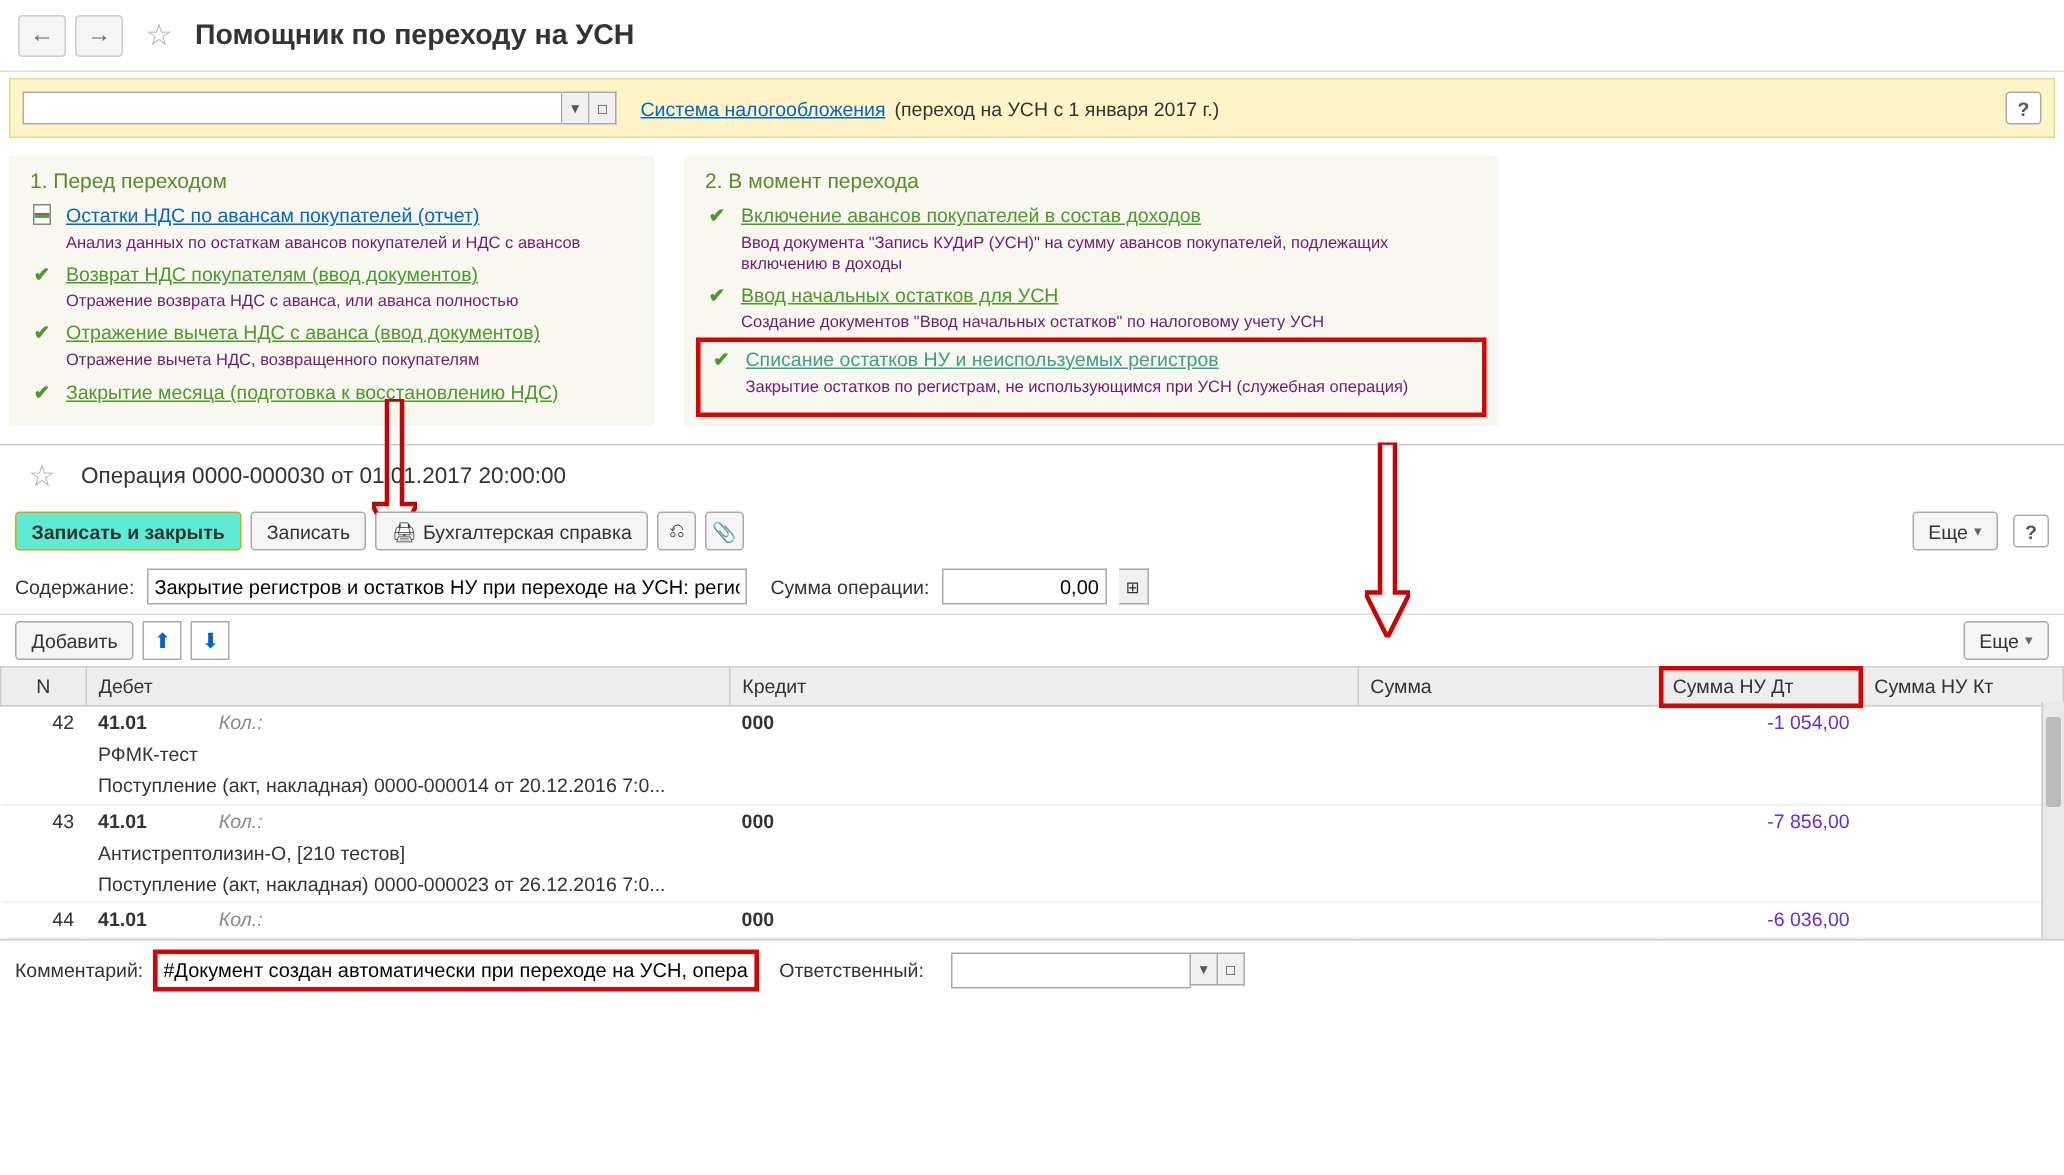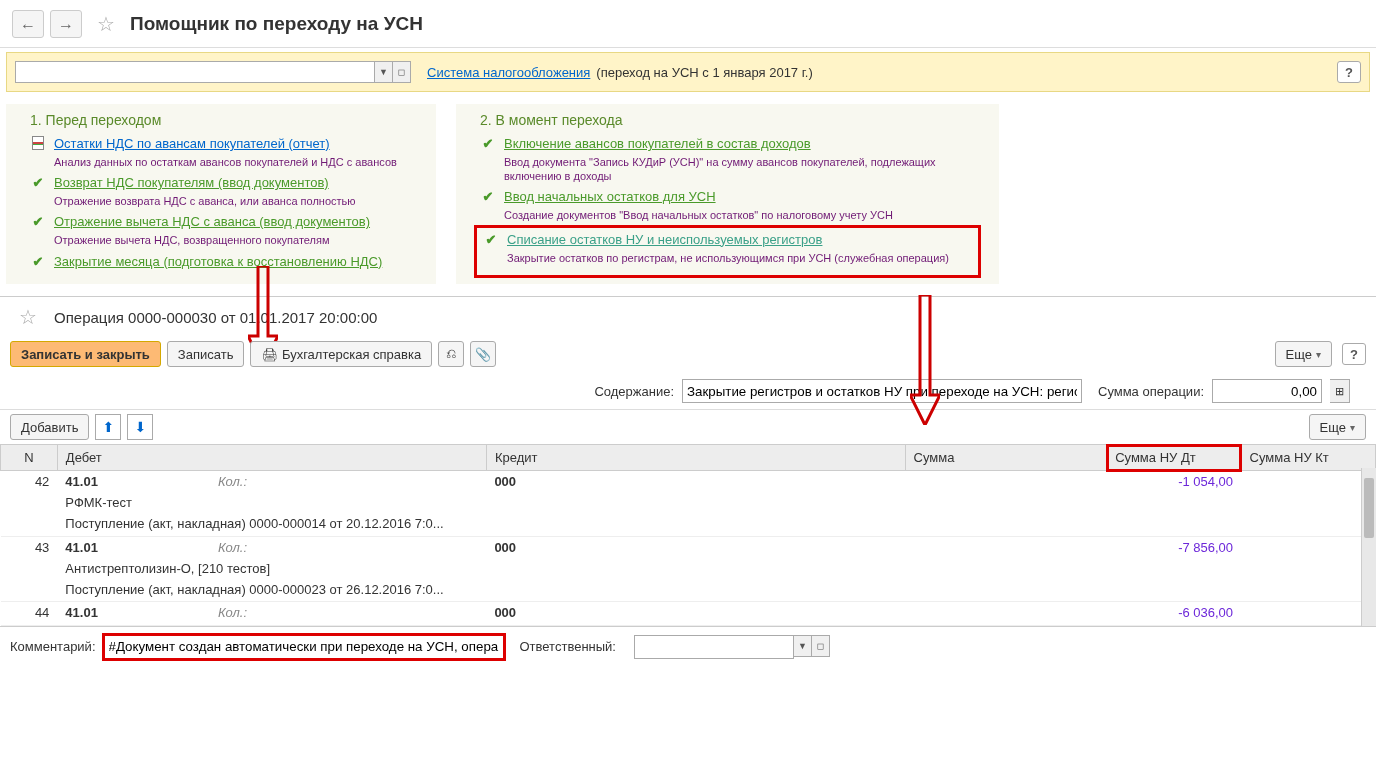--- a/index.html
+++ b/index.html
@@ -15,21 +15,21 @@
 .info-bar { background: #fff4c8; border: 1px solid #e8d884; margin: 4px 6px; padding: 8px; display: flex; align-items: center; gap: 6px; }
 .combo-box { display: flex; }
 .combo-input { width: 360px; height: 22px; border: 1px solid #aaa; background: #fff; }
 .combo-btn { width: 18px; height: 22px; border: 1px solid #aaa; border-left: 0; background: #f0f0f0; display: flex; align-items: center; justify-content: center; font-size: 9px; color: #555; }
 .link-underline { color: #0066cc; text-decoration: underline; cursor: pointer; margin-left: 10px; }
 .info-text { color: #333; }
 .help-btn { width: 24px; height: 22px; border: 1px solid #aaa; background: #fff; border-radius: 3px; margin-left: auto; display: flex; align-items: center; justify-content: center; font-weight: bold; color: #555; cursor: pointer; }
 
 
 .steps { display: flex; gap: 20px; padding: 8px 6px 12px; }
-.step-col { background: #f8f8f0; padding: 8px 24px; }
+.step-col { background: #f8f8f0; padding: 8px 14px; }
 .step-col.left { width: 430px; }
 .step-col.right { width: 543px; position: relative; }
 .step-title { color: #5a8a2a; font-size: 14px; margin-bottom: 8px; }
 .step-item { display: flex; gap: 8px; margin-bottom: 6px; align-items: flex-start; }
 .step-icon { width: 16px; flex-shrink: 0; text-align: center; }
 .check-green { color: #4a9a2a; font-weight: bold; }
 .report-icon { display: inline-block; width: 12px; height: 14px; border: 1px solid #888; background: linear-gradient(to bottom, #fff 40%, #c44 40%, #c44 55%, #4a4 55%, #4a4 70%, #fff 70%); }
 .step-body { flex: 1; }
 .step-link { color: #0066cc; text-decoration: underline; cursor: pointer; line-height: 1.3; }
 .step-link.green { color: #4a9a2a; }
@@ -41,30 +41,30 @@
 .arrow-down { position: absolute; width: 30px; height: 100px; pointer-events: none; }
 .arrow-down svg { width: 100%; height: 100%; }
 
 
 .op-header { display: flex; align-items: center; padding: 8px 10px 6px; gap: 8px; border-top: 1px solid #ccc; }
 .op-title { font-size: 15px; font-weight: normal; color: #333; }
 
 
 .toolbar { display: flex; align-items: center; padding: 6px 10px; gap: 6px; }
 .btn { height: 26px; padding: 0 10px; border: 1px solid #aaa; background: #f5f5f5; border-radius: 3px; display: flex; align-items: center; gap: 4px; cursor: pointer; font-size: 13px; }
-.btn.yellow { background: #fdba74; border-color: #d4a800; font-weight: bold; }
+.btn.yellow { background: #5eead4; border-color: #d4a800; font-weight: bold; }
 .btn-icon { width: 26px; padding: 0; justify-content: center; }
 .printer-icon::before { content: "🖨"; font-size: 13px; }
 .clip-icon::before { content: "📎"; font-size: 13px; }
 .tree-icon::before { content: "⎌"; font-size: 13px; }
 .toolbar-spacer { flex: 1; }
 .btn.more::after { content: " ▾"; font-size: 10px; color: #666; }
 
 
-.form-row { display: flex; align-items: center; padding: 6px 26px; gap: 8px; justify-content: flex-end; }
+.form-row { display: flex; align-items: center; padding: 6px 10px; gap: 8px; }
 .form-label { color: #333; }
 .form-input { height: 24px; border: 1px solid #aaa; padding: 0 4px; }
 .form-input.content { width: 400px; }
 .num-input { width: 110px; height: 24px; border: 1px solid #aaa; text-align: right; padding: 0 4px; }
 .calc-btn { width: 20px; height: 24px; border: 1px solid #aaa; border-left: 0; background: #f0f0f0; display: flex; align-items: center; justify-content: center; font-size: 11px; }
 
 
 .table-toolbar { display: flex; align-items: center; padding: 4px 10px; gap: 6px; border-top: 1px solid #ddd; }
 .arrow-btn { width: 26px; height: 26px; border: 1px solid #aaa; background: #fff; display: flex; align-items: center; justify-content: center; font-size: 14px; cursor: pointer; }
 .arrow-btn.up { color: #0066cc; }
@@ -75,21 +75,21 @@
 .data-table { width: 100%; border-collapse: collapse; }
 .data-table th { background: #ededed; border: 1px solid #ccc; padding: 5px 8px; text-align: left; font-weight: normal; color: #333; font-size: 13px; }
 .data-table th.n-col { width: 55px; text-align: center; }
 .data-table th.debit-col { width: 415px; }
 .data-table th.credit-col { width: 405px; }
 .data-table th.sum-col { width: 195px; }
 .th-highlight { outline: 3px solid #dd0000; outline-offset: -2px; }
 .data-table td { padding: 3px 8px; vertical-align: top; font-size: 13px; border-bottom: 0; }
 .row-n { text-align: right; padding-right: 20px; }
 .row-acc { font-weight: bold; }
-.row-kol { color: #888; font-style: italic; display: inline-block; margin-left: 120px; }
+.row-kol { color: #888; font-style: italic; display: inline-block; margin-left: 48px; }
 .row-sub { color: #333; }
 .amount-neg { color: #6d28d9; text-align: right; }
 .row-sep td { border-bottom: 1px solid #eee; height: 2px; padding: 0; }
 .scrollbar { position: absolute; right: 0; top: 24px; bottom: 0; width: 15px; background: #e8e8e8; border-left: 1px solid #ccc; }
 .scroll-thumb { position: absolute; top: 10px; left: 2px; right: 2px; height: 60px; background: #bbb; border-radius: 2px; }
 
 
 .footer-row { display: flex; align-items: center; padding: 8px 10px; gap: 8px; border-top: 1px solid #ccc; }
 .footer-input { height: 24px; border: 1px solid #aaa; padding: 0 4px; }
 .comment-highlight { outline: 3px solid #dd0000; outline-offset: -1px; }

